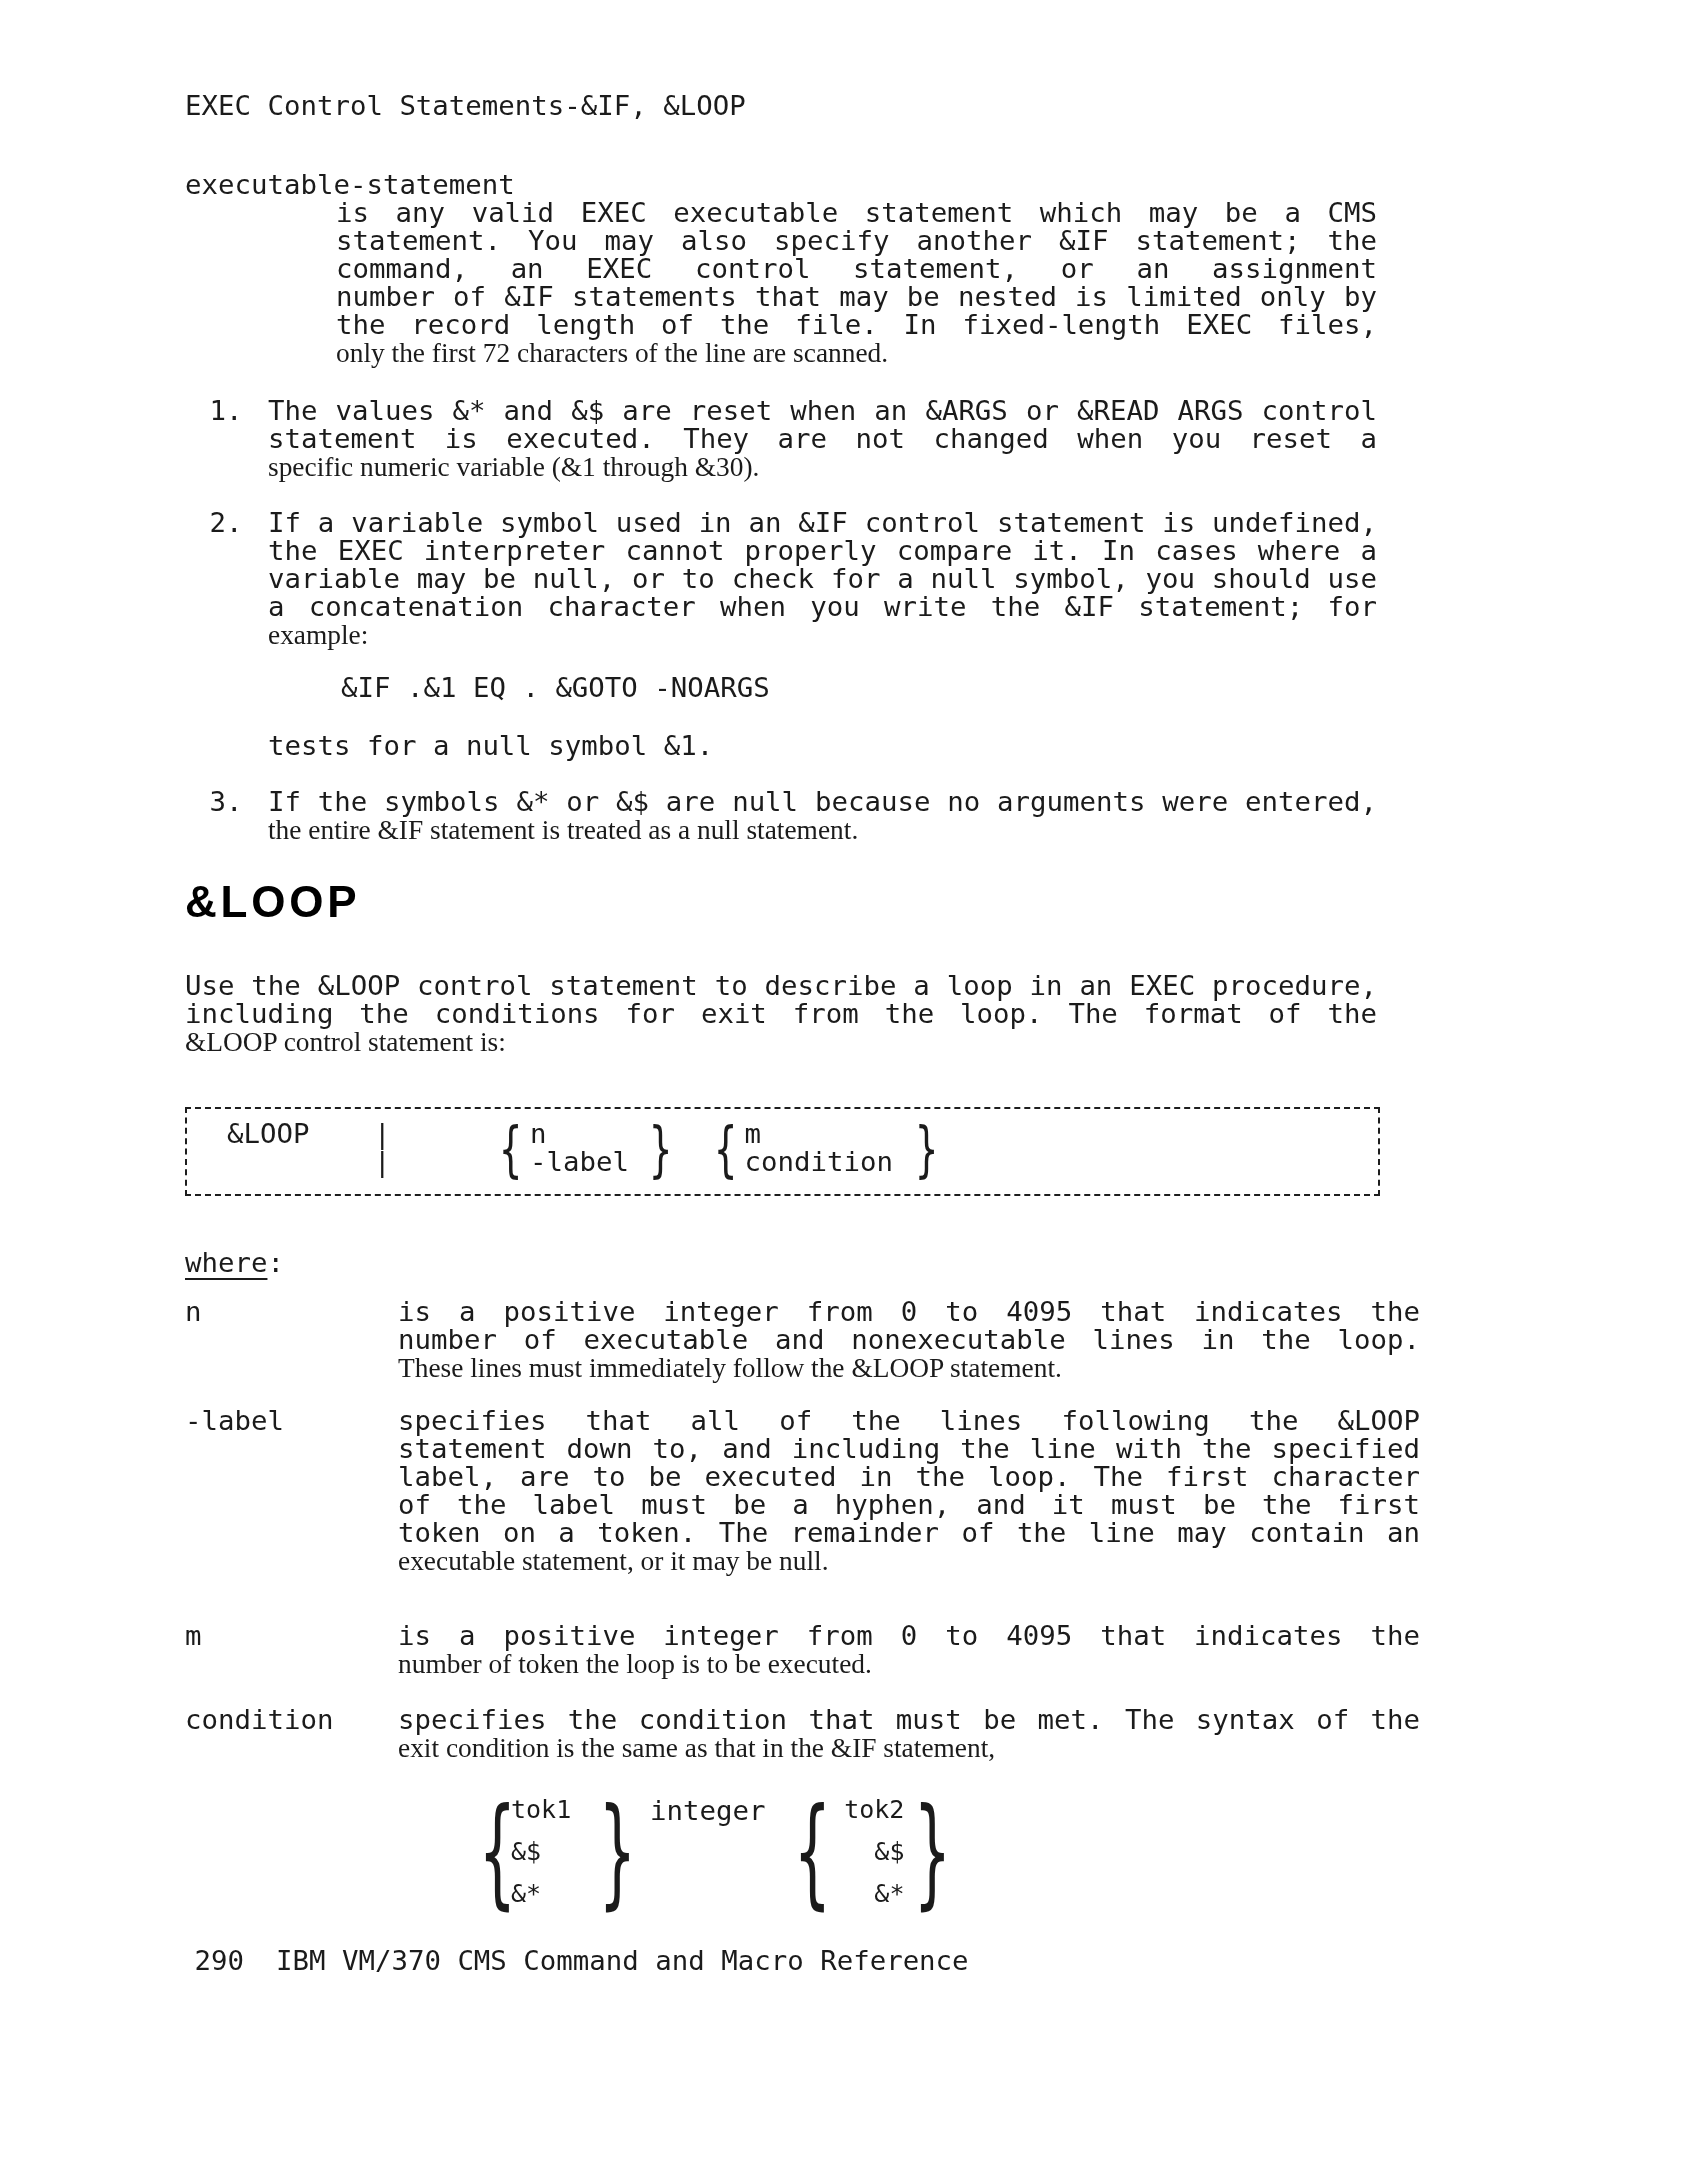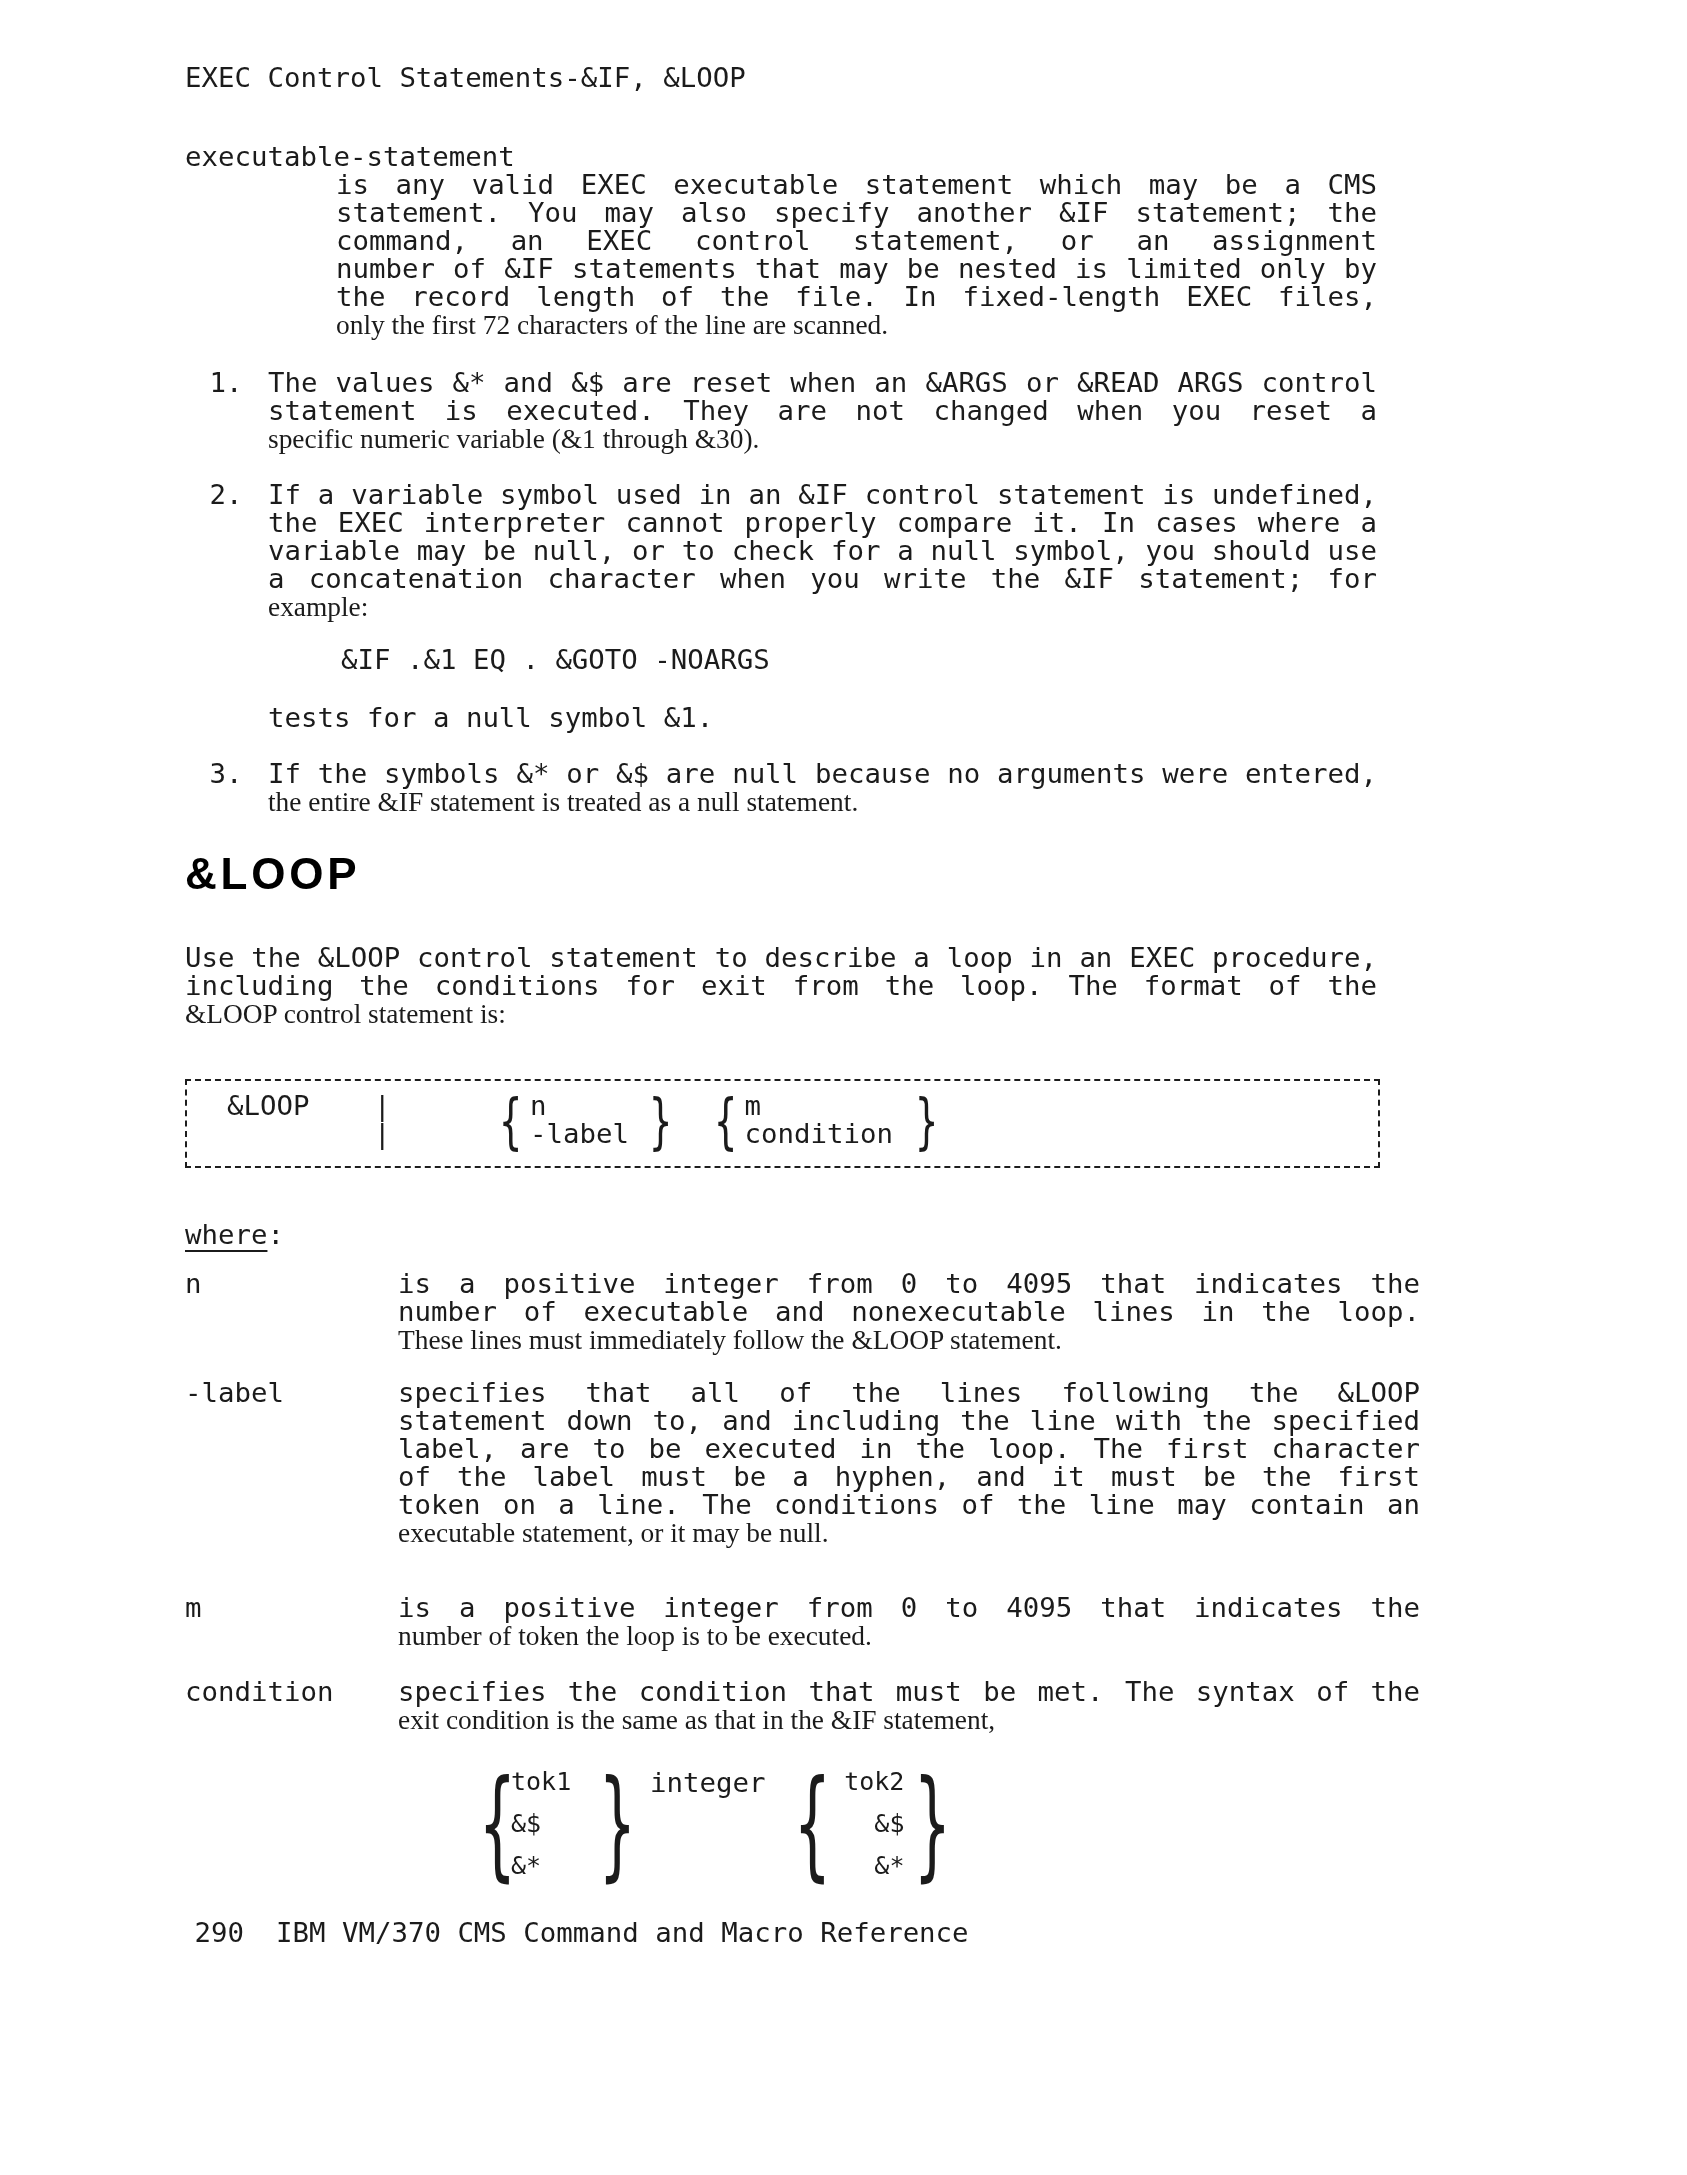--- a/index.html
+++ b/index.html
@@ -4,21 +4,21 @@
 <style>
   html, body { margin: 0; padding: 0; background: #ffffff; }
   body {
     width: 1687px; height: 2176px; overflow: hidden;
     color: #1b1b1b;
     font-family: "DejaVu Sans Mono", "Liberation Mono", monospace;
   }
   .page {
     position: relative; box-sizing: border-box;
     width: 1687px; height: 2176px;
-    padding: 64px 0 0 185px;
+    padding: 92px 0 0 185px;
     background: #ffffff;
   }
   .mono { font-family: "DejaVu Sans Mono", "Liberation Mono", monospace; font-size: 27.4px; line-height: 28px; }
   .lines .tline { font-size: 27.4px; line-height: 28px; white-space: normal; }
   .just .tline { text-align: justify; text-align-last: justify; }
   .just .tline:last-child { text-align: center; text-align-last: left; font-family: Liberation Serif, serif; }
   .rcol .tline { text-align: right; }
 
   .w-full  { width: 1192px; }
   .w-def   { width: 1041px; margin-left: 151px; }
@@ -189,21 +189,21 @@
       </div>
   </div>
 
   <div class="wdef wdef-label">
     <div class="mono wterm">-label</div>
     <div class="lines just wbody">
         <div class="tline">specifies that all of the lines following the &amp;LOOP</div>
         <div class="tline">statement down to, and including the line with the specified</div>
         <div class="tline">label, are to be executed in the loop. The first character</div>
         <div class="tline">of the label must be a hyphen, and it must be the first</div>
-        <div class="tline">token on a line. The conditions of the line may contain an</div>
+        <div class="tline">token on a token. The remainder of the line may contain an</div>
         <div class="tline">executable statement, or it may be null.</div>
       </div>
   </div>
 
   <div class="wdef wdef-m">
     <div class="mono wterm">m</div>
     <div class="lines just wbody">
         <div class="tline">is a positive integer from 0 to 4095 that indicates the</div>
         <div class="tline">number of token the loop is to be executed.</div>
       </div>

